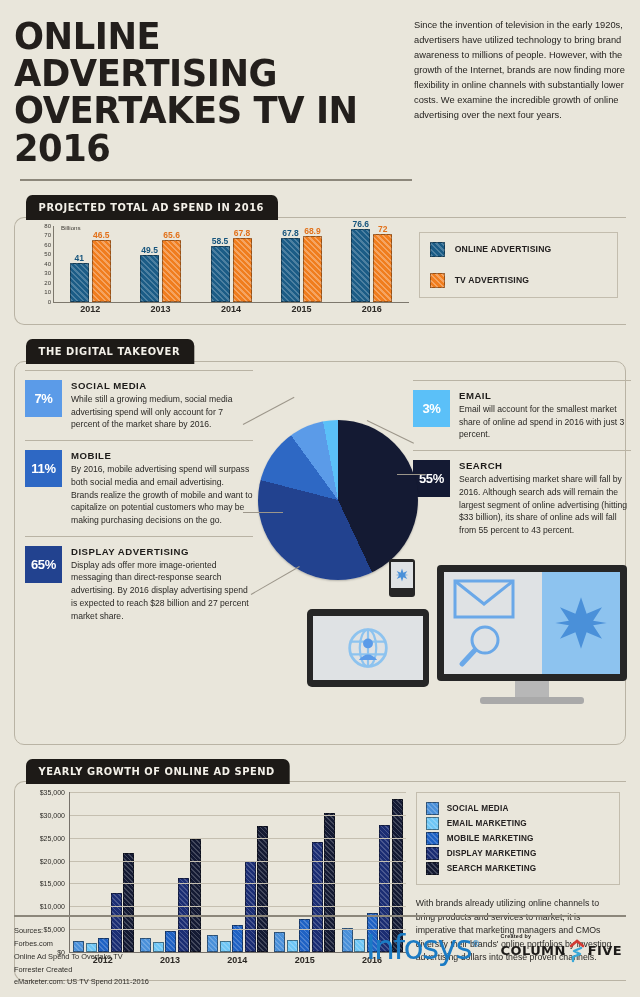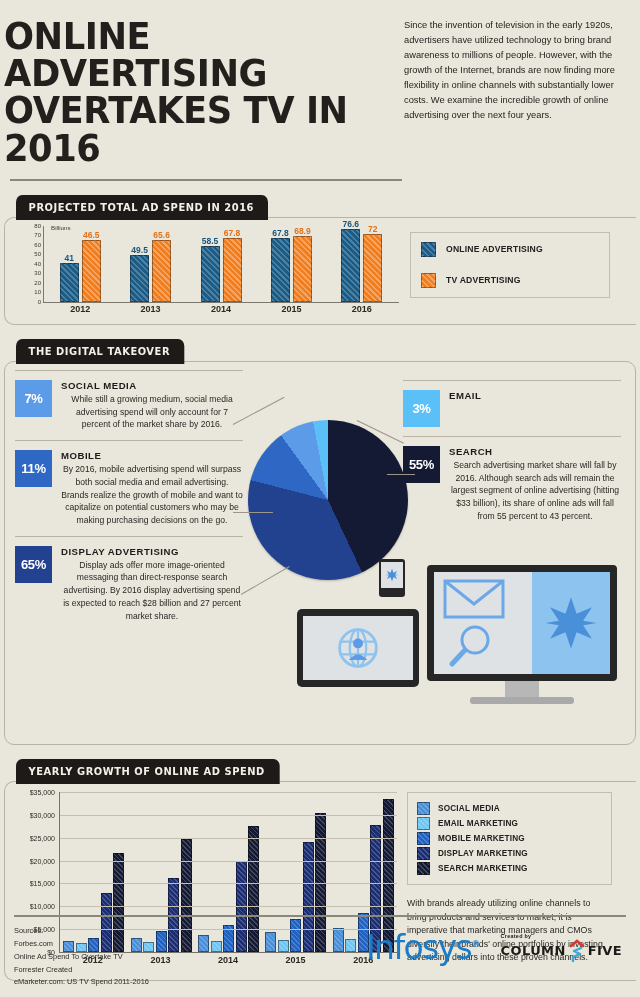--- a/index.html
+++ b/index.html
@@ -4,21 +4,21 @@
 <style>
   html,body{margin:0;padding:0;}
   body{
     width:640px;height:997px;
     background:#e9e6db;
     font-family:"Liberation Sans",sans-serif;
     color:#1c1c1c;
     overflow:hidden;
     position:relative;
   }
-  .page{position:relative;width:640px;height:997px;box-sizing:border-box;padding:0 4px;}
+  .page{position:relative;width:640px;height:997px;box-sizing:border-box;padding:0 14px;}
 
   
   .header{display:flex;padding-top:18px;}
   .title-col{width:400px;}
   .main-title{
     font-family:"DejaVu Sans",sans-serif;
     font-weight:bold;
     font-size:38px;
     line-height:0.98;
     letter-spacing:-0.5px;
@@ -108,21 +108,21 @@
   .tk-right{left:398px;top:18px;width:218px;}
   .tk-item{display:flex;gap:9px;padding-top:9px;position:relative;}
   .tk-item + .tk-item{border-top:1.3px solid #b9b3a4;margin-top:9px;}
   .tk-badge{
     width:37px;height:37px;flex:0 0 37px;
     display:flex;align-items:center;justify-content:center;
     color:#fff;font-size:13px;font-weight:bold;letter-spacing:-0.3px;
   }
   .tk-body{flex:1;}
   .tk-head{font-size:9.6px;font-weight:bold;letter-spacing:0.5px;color:#1d1b19;margin-bottom:2px;}
-  .tk-text{font-size:8.6px;line-height:1.48;color:#2a2825;text-align:center;}
+  .tk-text{font-size:8.6px;line-height:1.48;color:#2a2825;}
   .tk-divtop{border-top:1.3px solid #b9b3a4;padding-top:9px;}
 
   
   .pie-wrap{position:absolute;left:243px;top:58px;width:160px;height:160px;}
   .pie{width:160px;height:160px;border-radius:50%;box-shadow:0 1px 2px rgba(0,0,0,0.22);}
   .leader{position:absolute;background:#9c968a;height:1px;}
 
   
   .devices{position:absolute;left:282px;top:195px;width:352px;height:160px;}
   .phone{position:absolute;left:92px;top:2px;width:26px;height:38px;background:#262626;border-radius:3px;padding:3px 2px;box-sizing:border-box;}
@@ -294,20 +294,21 @@
               <div class="tk-text">Display ads offer more image-oriented messaging than direct-response search advertising. By 2016 display advertising spend is expected to reach $28 billion and 27 percent market share.</div>
             </div>
           </div>
         </div>
 
         <div class="tk-col tk-right">
           <div class="tk-item tk-divtop">
             <div class="tk-badge" style="background:#5bc0f8">3%</div>
             <div class="tk-body">
               <div class="tk-head">EMAIL</div>
+              <div class="tk-text">Email will account for the smallest market share of online ad spend in 2016 with just 3 percent.</div>
             </div>
           </div>
           <div class="tk-item">
             <div class="tk-badge" style="background:#141a33">55%</div>
             <div class="tk-body">
               <div class="tk-head">SEARCH</div>
               <div class="tk-text">Search advertising market share will fall by 2016. Although search ads will remain the largest segment of online advertising (hitting $33 billion), its share of online ads will fall from 55 percent to 43 percent.</div>
             </div>
           </div>
         </div>

